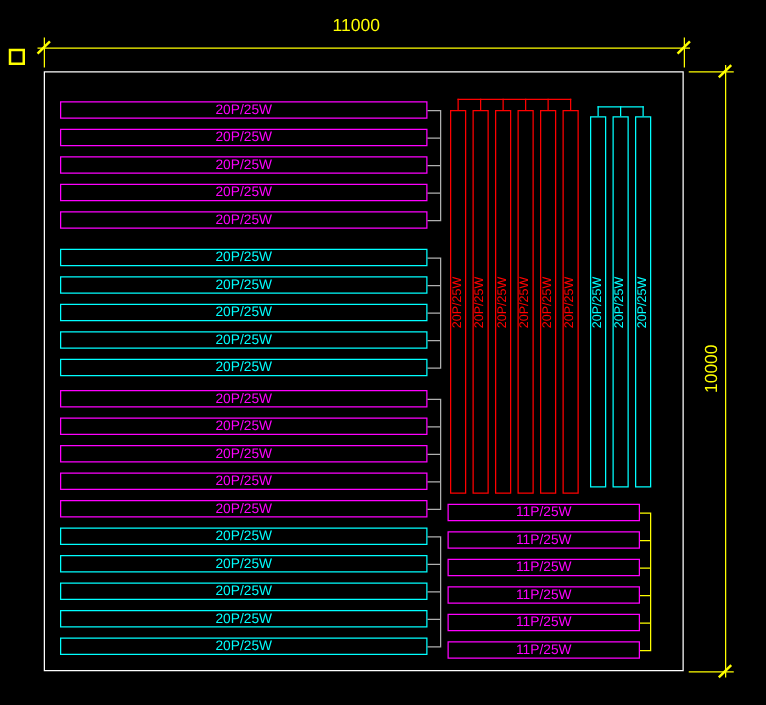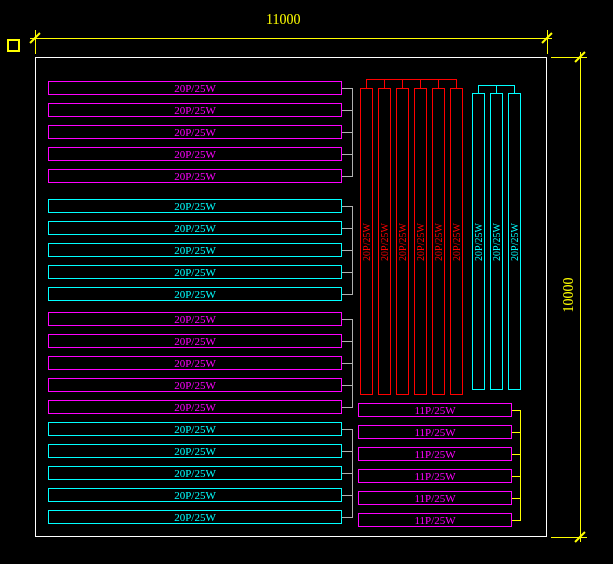--- a/index.html
+++ b/index.html
@@ -1,17 +1,17 @@
 <!DOCTYPE html>
 <html><head>
 <meta charset="utf-8">
 <style>
   html,body{margin:0;padding:0;background:#000;}
   #canvas{position:relative;width:613px;height:564px;background:#000;overflow:hidden;
-          font-family:Liberation Serif, serif;}
+          font-family:Liberation Sans, sans-serif;}
   .abs{position:absolute;}
   .line{position:absolute;}
   .bar{position:absolute;border:1px solid #fff;box-sizing:border-box;
        display:flex;align-items:center;justify-content:center;
        font-size:11px;line-height:1;white-space:nowrap;background:#000;}
   .vbar span{transform:rotate(-90deg);font-size:10px;}
   .dim-text{position:absolute;color:#ffff00;font-size:14px;line-height:1;}
   .rot-wrap{position:absolute;display:flex;align-items:center;justify-content:center;color:#ffff00;font-size:14px;}
   .rot-wrap span{transform:rotate(-90deg);white-space:nowrap;}
   .tick{position:absolute;width:14px;height:2px;background:#ffff00;transform:rotate(-45deg);}

